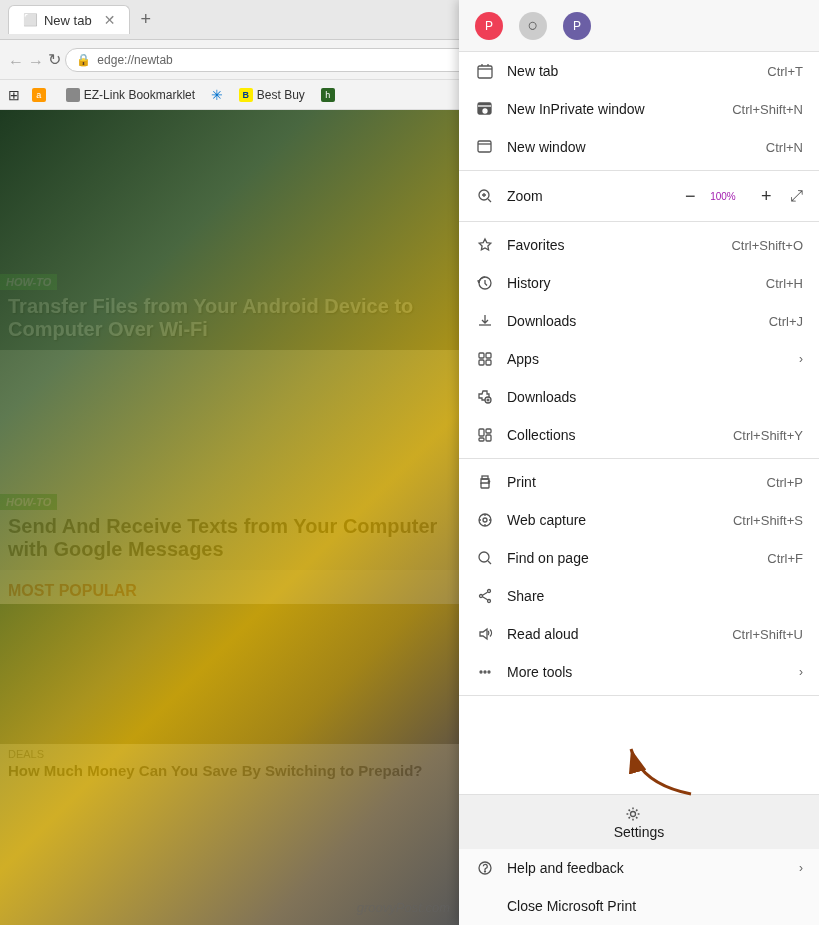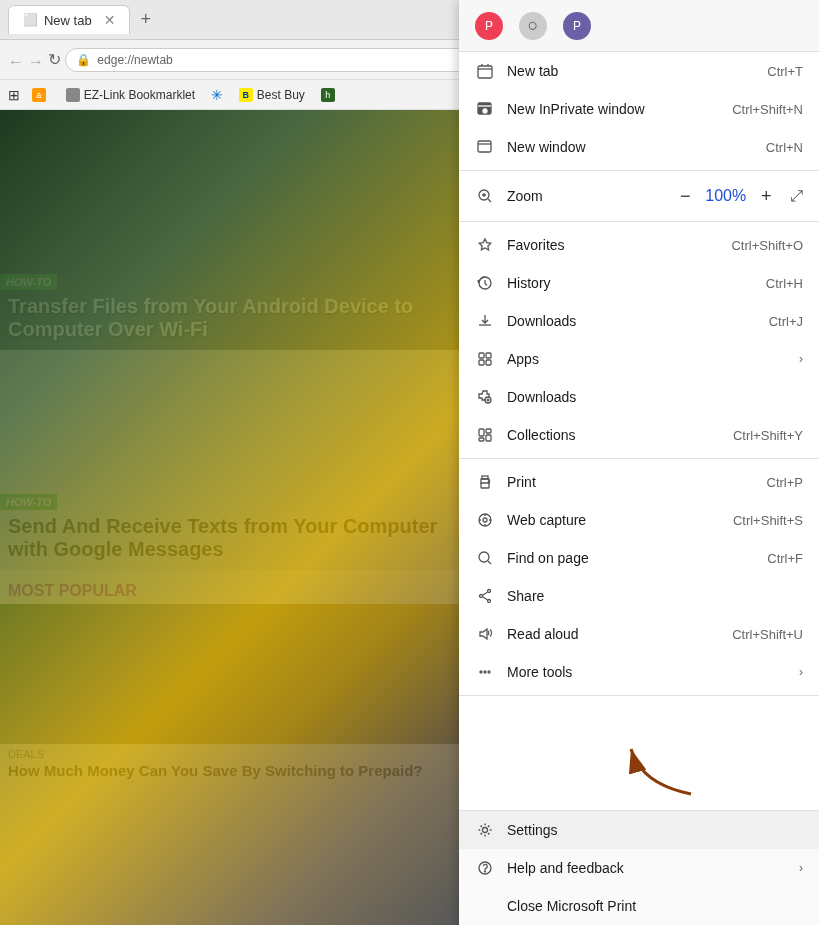--- a/index.html
+++ b/index.html
@@ -104,21 +104,21 @@
       font-size: 20px;
       font-weight: bold;
       padding: 4px 8px;
       text-shadow: 1px 1px 2px rgba(0,0,0,0.8);
     }
 
     .most-popular {
       padding: 12px 8px 4px;
       font-size: 16px;
       font-weight: bold;
-      color: #a21caf;
+      color: #c2410c;
     }
 
     .deals-label {
       font-size: 11px;
       color: #666;
       padding: 4px 8px 2px;
       text-transform: uppercase;
     }
 
     .article-headline {
@@ -194,20 +194,21 @@
       display: flex;
       align-items: center;
       padding: 9px 16px;
       cursor: pointer;
       position: relative;
       color: #1a1a1a;
     }
 
     .menu-item-highlighted {
       background: #f0f0f0;
+      flex-direction: column;
     }
 
     .menu-item-icon {
       width: 20px;
       height: 20px;
       margin-right: 12px;
       display: flex;
       align-items: center;
       justify-content: center;
       color: #555;
@@ -262,22 +263,22 @@
       align-items: center;
       justify-content: center;
       font-size: 18px;
       color: #333;
       cursor: pointer;
       border: none;
       background: none;
     }
 
     .zoom-value {
-      font-size: 16px;
-      color: #1d4ed8;
+      font-size: 10px;
+      color: #a21caf;
       min-width: 36px;
       text-align: left;
     }
 
     .zoom-expand {
       font-size: 16px;
       color: #555;
       cursor: pointer;
       margin-left: 4px;
     }

